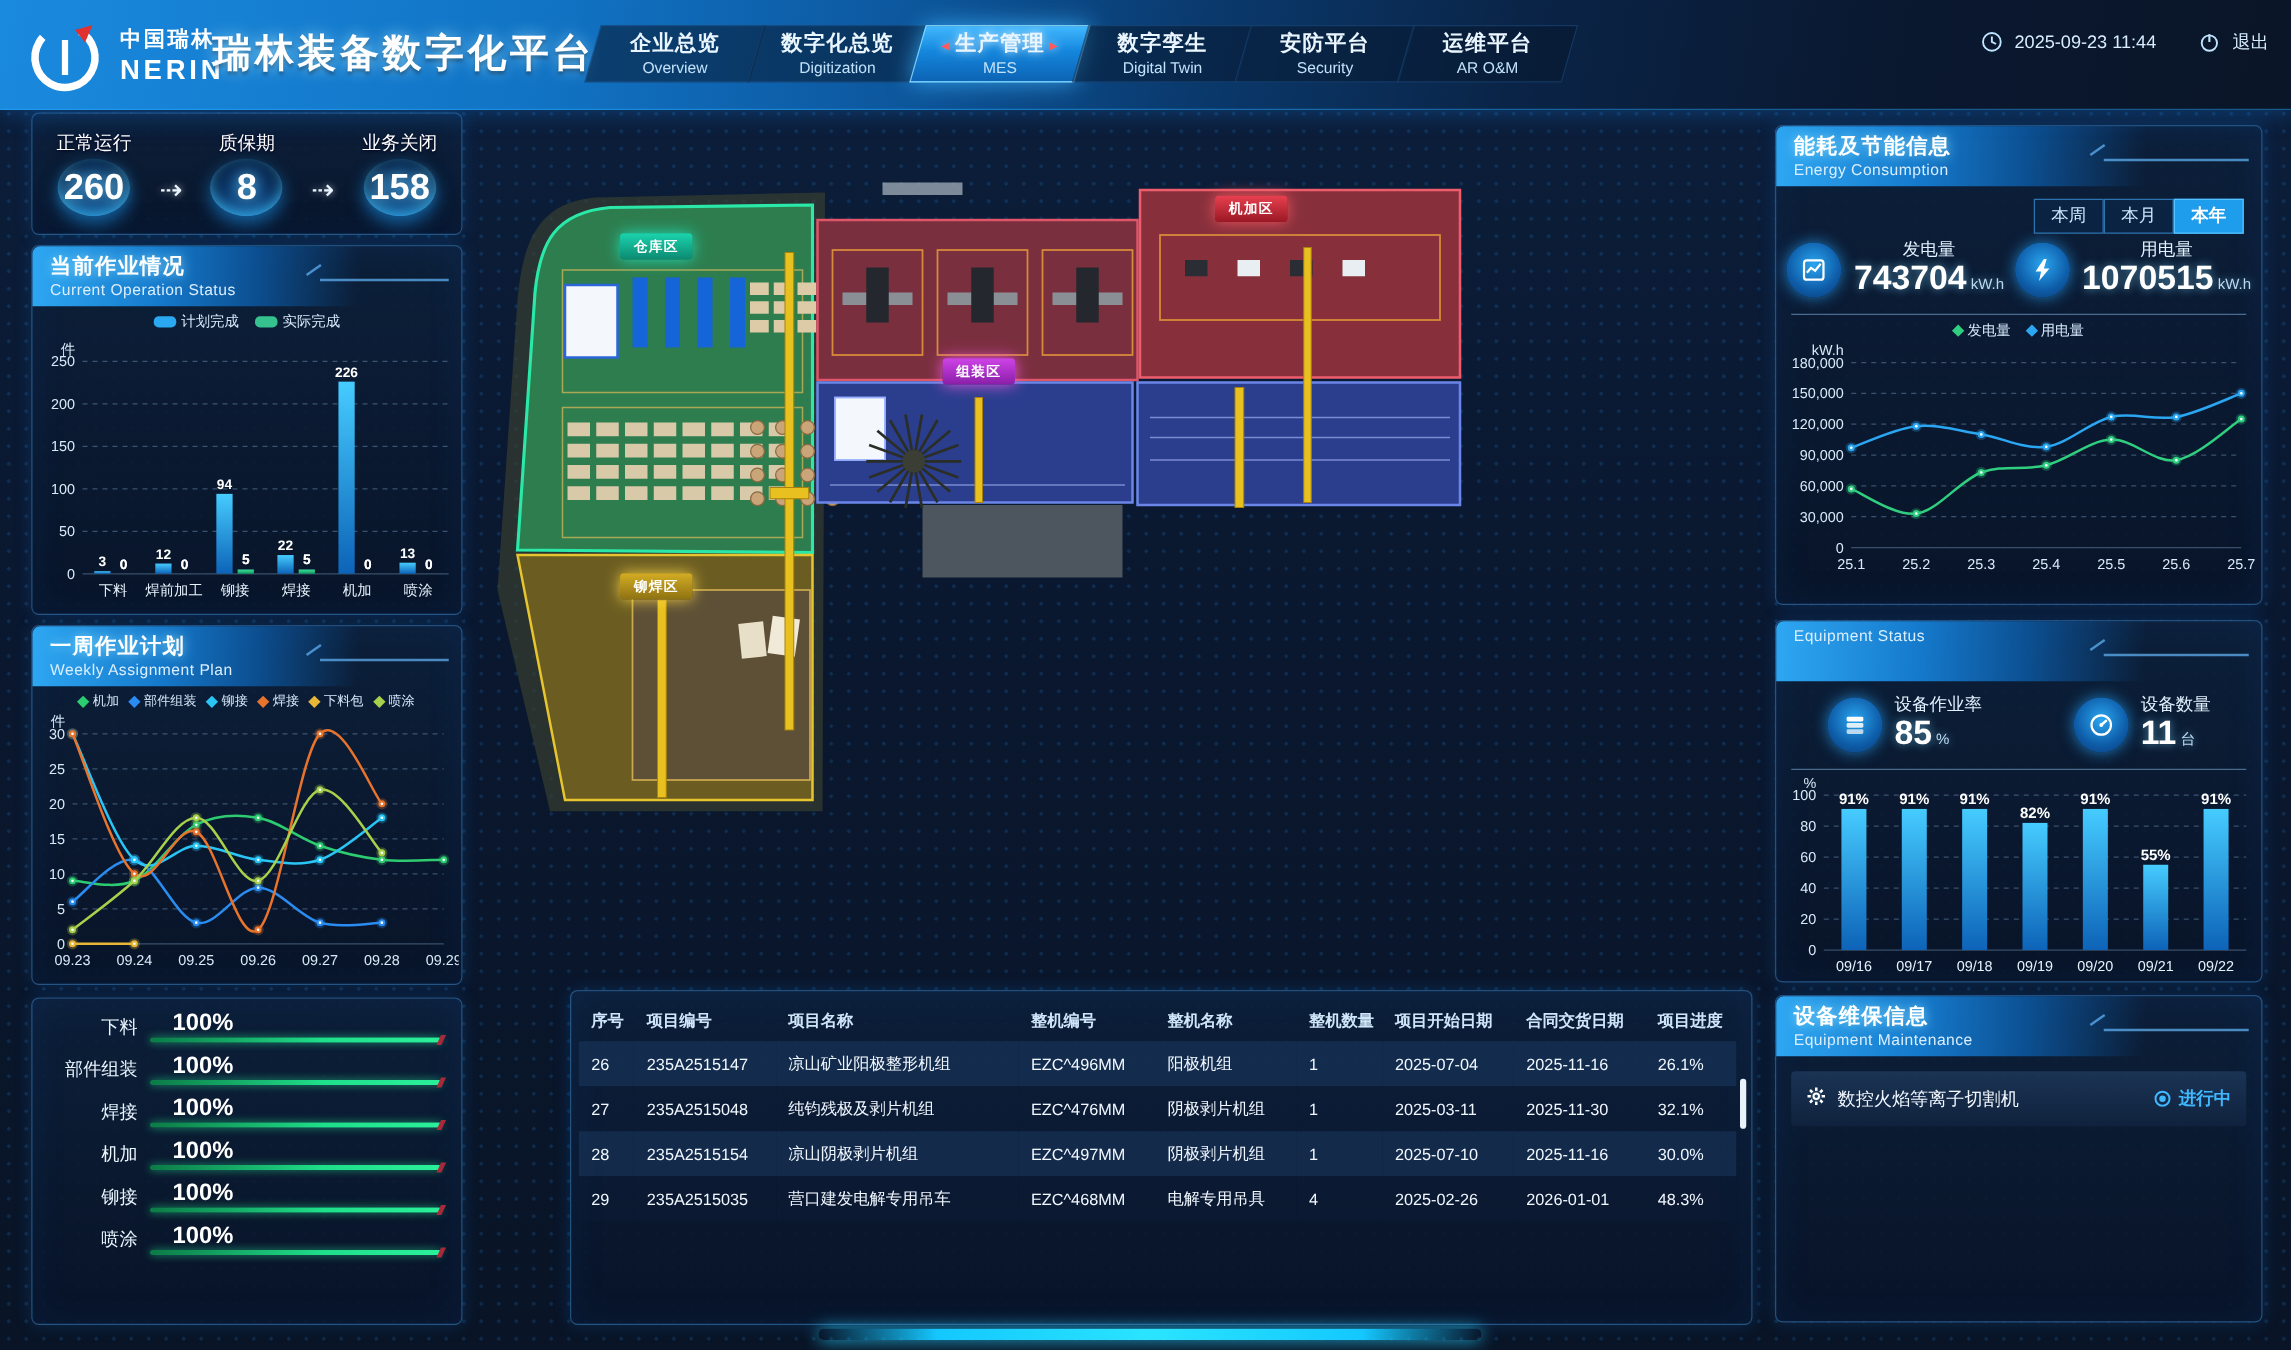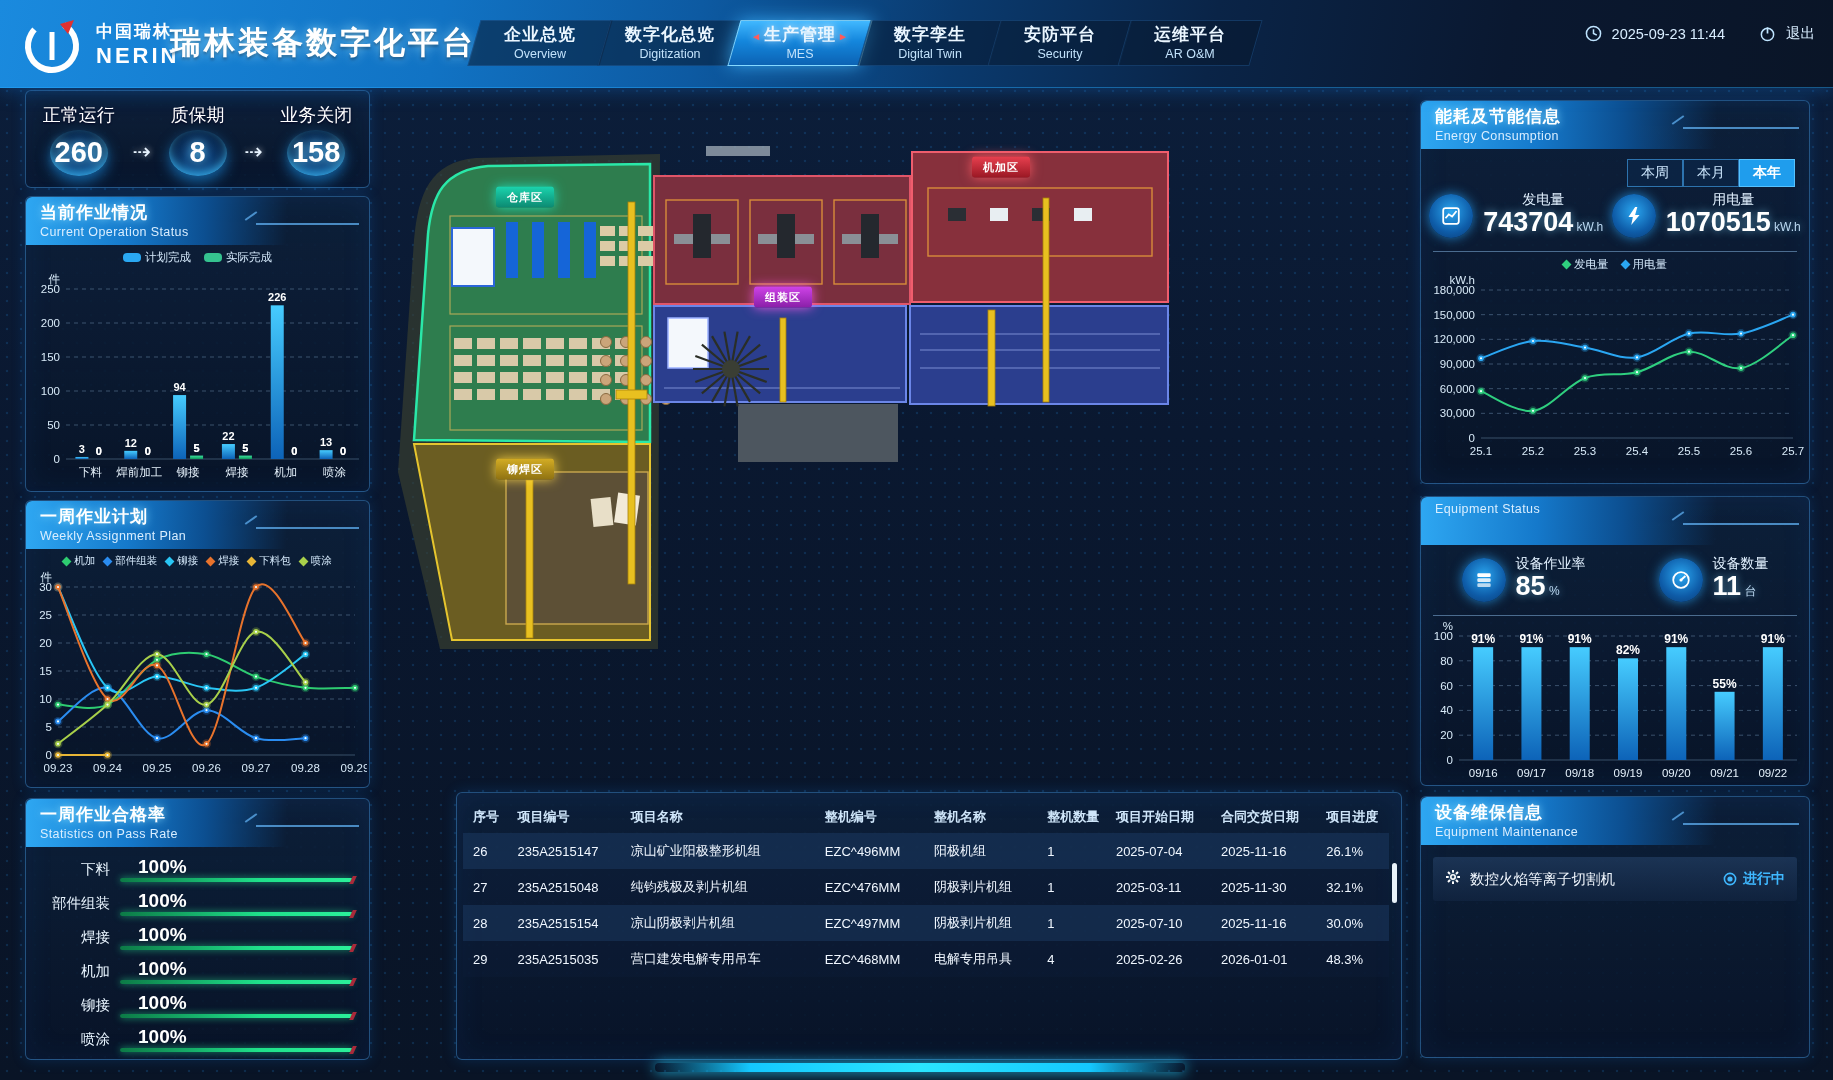--- a/index.html
+++ b/index.html
@@ -54,21 +54,21 @@
     text-shadow:0 0 9px rgba(140,225,255,.95); }
   .ph-en { font-size:12.5px; color:#d9eeff; letter-spacing:.4px; margin-top:1px; }
   .ph::after { content:''; position:absolute; right:10px; top:26px; width:30%;
     border-top:2px solid rgba(95,175,240,.75); }
   .ph::before { content:''; position:absolute; right:calc(30% + 8px); top:18px; width:14px;
     border-top:2px solid rgba(95,175,240,.75); transform:rotate(-35deg); }
 
   
   .stats-row { display:flex; align-items:center; justify-content:space-around; height:100%; padding:0 8px; }
   .stat { text-align:center; }
-  .stat-label { font-size:18px; color:#fff; margin-bottom:3px; text-shadow:0 1px 2px #002; }
+  .stat-label { font-size:15px; color:#fff; margin-bottom:3px; text-shadow:0 1px 2px #002; }
   .stat-circle { width:58px; height:46px; margin:0 auto; border-radius:50%;
     background:radial-gradient(ellipse at 50% 65%, #0d3f77 30%, #0a2a52 60%, rgba(10,30,60,.2) 75%);
     box-shadow:0 6px 14px rgba(30,160,255,.55), inset 0 -4px 10px rgba(60,190,255,.8);
     display:flex; align-items:center; justify-content:center;text-align:center; }
   .stat-value { font-size:29px; font-weight:bold; color:#fff; text-shadow:0 0 10px rgba(120,220,255,.8); }
   .flow-arrow { color:#e8f4ff; font-size:22px; text-shadow:0 0 6px rgba(255,255,255,.6); margin-top:26px; }
 
   
   .legend { display:flex; justify-content:center; align-items:center; gap:13px; height:20px; margin-top:2px;
     font-size:11.5px; color:#d5e9fb; flex-wrap:nowrap; }
@@ -446,24 +446,20 @@
       <circle cx="230" cy="60.8" r="4.5" fill="#a8d04a" opacity="0.28"></circle>
       <circle cx="230" cy="60.8" r="2.8" fill="#a8d04a"></circle>
       <circle cx="230" cy="60.8" r="1.1" fill="#f2ffff"></circle>
       <circle cx="279.5" cy="111.2" r="4.5" fill="#a8d04a" opacity="0.28"></circle>
       <circle cx="279.5" cy="111.2" r="2.8" fill="#a8d04a"></circle>
       <circle cx="279.5" cy="111.2" r="1.1" fill="#f2ffff"></circle>
     </svg>
 </div>
 
 <div class="panel" style="left:25px; top:798px; width:345px; height:262px;">
-  <div class="ph">
-    <div class="ph-cn">一周作业合格率</div>
-    <div class="ph-en">Statistics on Pass Rate</div>
-  </div>
   <div class="pass-list" id="passList">
       <div class="pass-row">
         <div class="pass-label">下料</div>
         <div>
           <div class="pass-value">100%</div>
           <div class="pass-bar"></div>
         </div>
       </div>
       <div class="pass-row">
         <div class="pass-label">部件组装</div>

